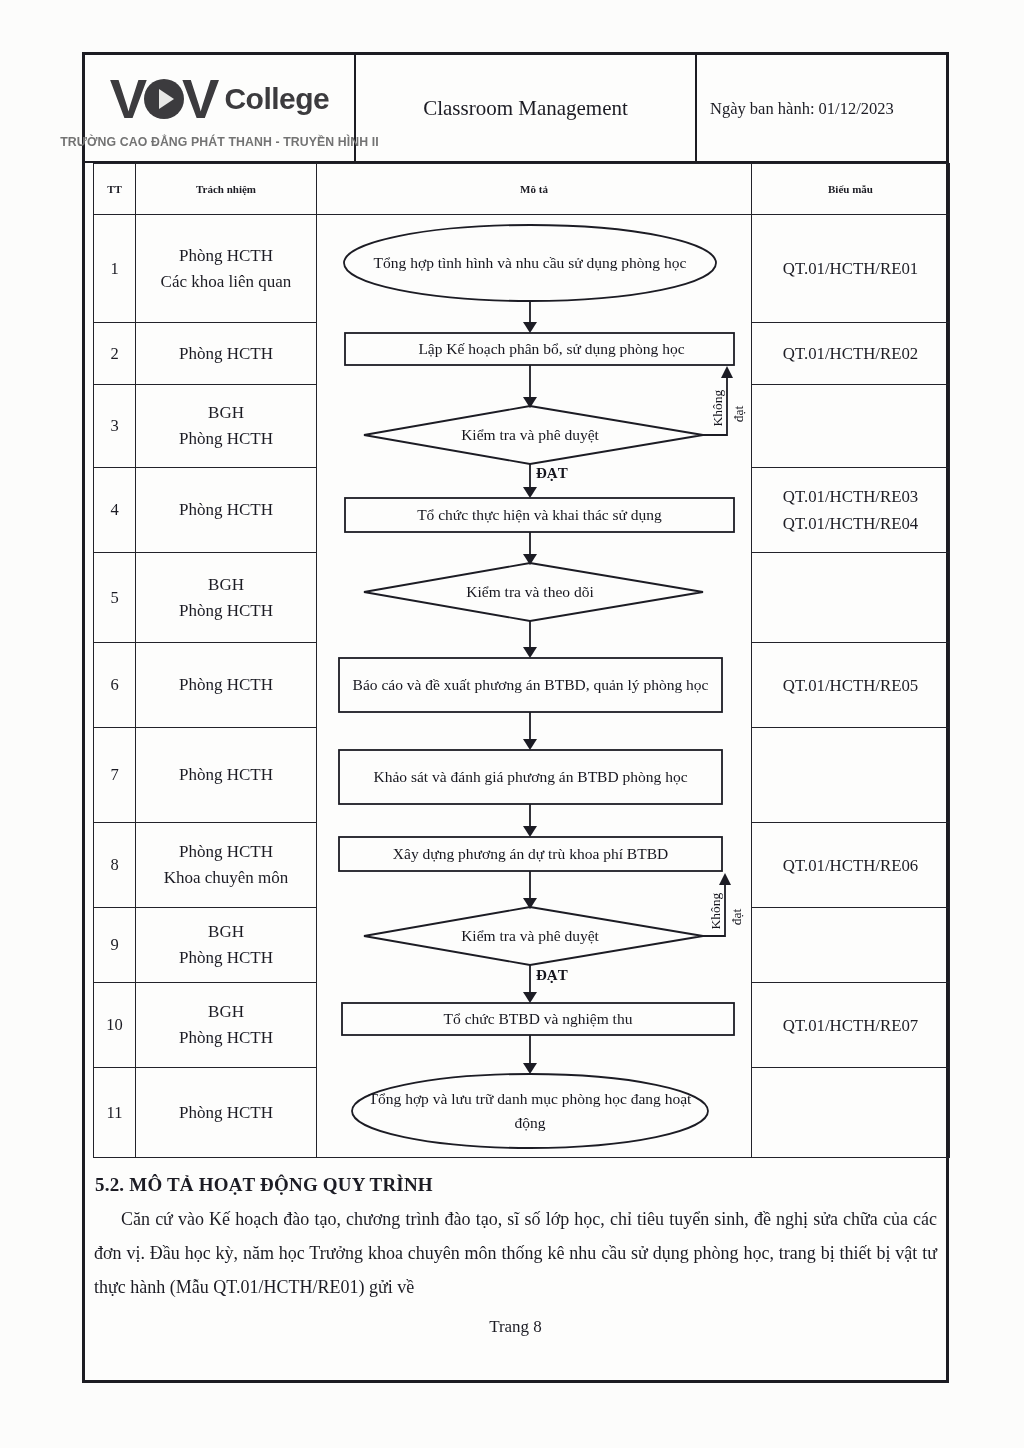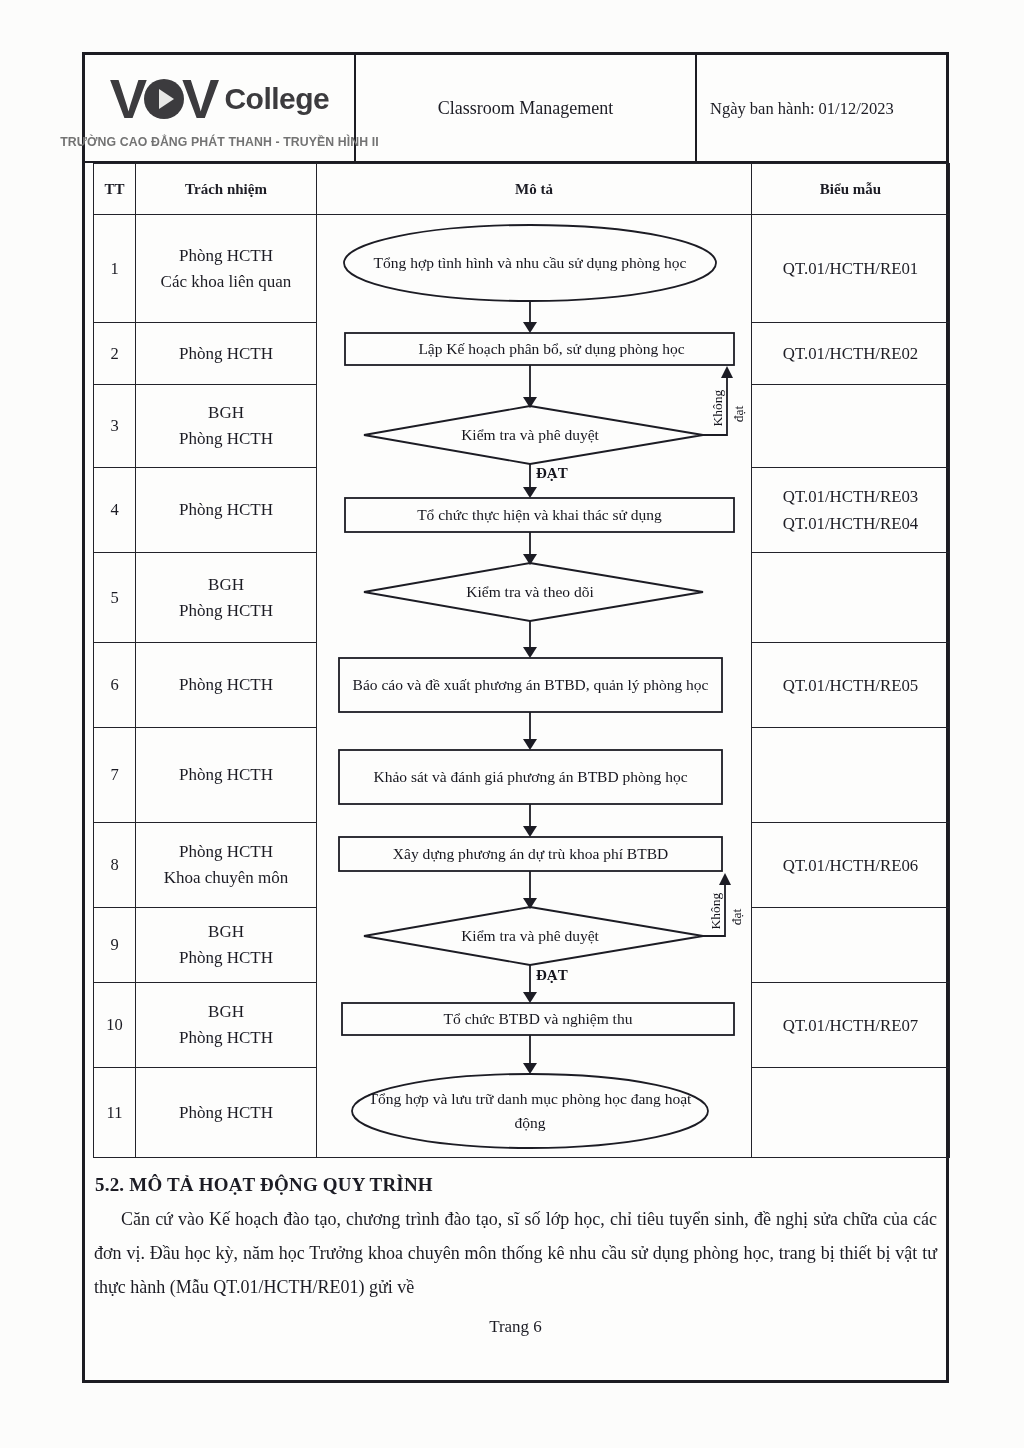--- a/index.html
+++ b/index.html
@@ -18,29 +18,29 @@
   .hcell{box-sizing:border-box;}
   .logo-cell{width:271px;border-right:2px solid #1c1c22;display:flex;flex-direction:column;justify-content:center;align-items:center;padding-top:2px;}
   .logo-row{display:flex;align-items:center;height:58px;}
   .logo-v{font-family:"Liberation Sans",sans-serif;font-weight:800;font-size:56px;line-height:50px;color:#3c3b3e;letter-spacing:-4px;}
   .logo-o{width:40px;height:40px;border-radius:50%;background:#3c3b3e;display:flex;align-items:center;justify-content:center;margin:0 -2px 0 1px;z-index:2;}
   .logo-play{width:0;height:0;border-left:15px solid #e8e8e6;border-top:10px solid transparent;border-bottom:10px solid transparent;margin-left:4px;}
   .logo-college{font-family:"Liberation Sans",sans-serif;font-weight:700;font-size:30px;color:#3c3b3e;margin-left:9px;letter-spacing:-0.5px;}
   .logo-sub{font-family:"Liberation Sans",sans-serif;font-weight:700;font-size:12.3px;color:#737373;margin-top:7px;white-space:nowrap;letter-spacing:0.1px;}
   .title-cell{width:341px;border-right:2px solid #1c1c22;display:flex;flex-direction:column;}
   .title-vi{height:53px;border-bottom:2px solid #1c1c22;display:flex;align-items:center;justify-content:center;font-weight:700;font-size:20px;letter-spacing:0.3px;}
-  .title-en{flex:1;display:flex;align-items:center;justify-content:center;font-size:18px;}
+  .title-en{flex:1;display:flex;align-items:center;justify-content:center;font-size:21px;}
   .issue-cell{flex:1;display:flex;flex-direction:column;justify-content:center;padding-left:13px;font-size:16.5px;line-height:29px;}
   
   .sec-title{font-weight:700;font-size:19px;margin:17px 0 10px 20px;letter-spacing:0.2px;}
   .sec-title2{font-weight:700;font-size:19px;margin:16px 0 6px 10px;letter-spacing:0.2px;}
   
   table.flowtable{border-collapse:collapse;table-layout:fixed;margin-left:8px;width:856px;}
   table.flowtable th,table.flowtable td{border:1.5px solid #23232a;box-sizing:border-box;}
-  table.flowtable th{font-size:15px;font-weight:700;text-align:center;}
+  table.flowtable th{font-size:11px;font-weight:700;text-align:center;}
   td.tt-cell{text-align:center;font-size:16.5px;}
   td.resp-cell{text-align:center;font-size:17px;line-height:26px;padding:0 4px;}
   td.form-cell{text-align:center;font-size:16.8px;line-height:27px;padding:0 4px;}
   td.desc-cell{padding:0;vertical-align:top;}
   
   .flowchart{position:relative;width:100%;height:941px;}
   .flowchart svg{position:absolute;left:0;top:0;}
   .flow-label{
     position:absolute;display:flex;align-items:center;justify-content:center;
     text-align:center;font-size:15.5px;line-height:24px;color:#16161e;
@@ -279,15 +279,15 @@
               <div></div>
               <div></div>
             </td>
         </tr>
       </tbody>
     </table>
 
     <div class="sec-title2">5.2. MÔ TẢ HOẠT ĐỘNG QUY TRÌNH</div>
     <div class="body-par">Căn cứ vào Kế hoạch đào tạo, chương trình đào tạo, sĩ số lớp học, chỉ tiêu tuyển sinh, đề nghị sửa chữa của các đơn vị. Đầu học kỳ, năm học Trưởng khoa chuyên môn thống kê nhu cầu sử dụng phòng học, trang bị thiết bị vật tư thực hành (Mẫu QT.01/HCTH/RE01) gửi về</div>
 
-    <div class="page-footer">Trang 6</div>
+    <div class="page-footer">Trang 8</div>
   </div>
 </div>
 
 </body></html>

